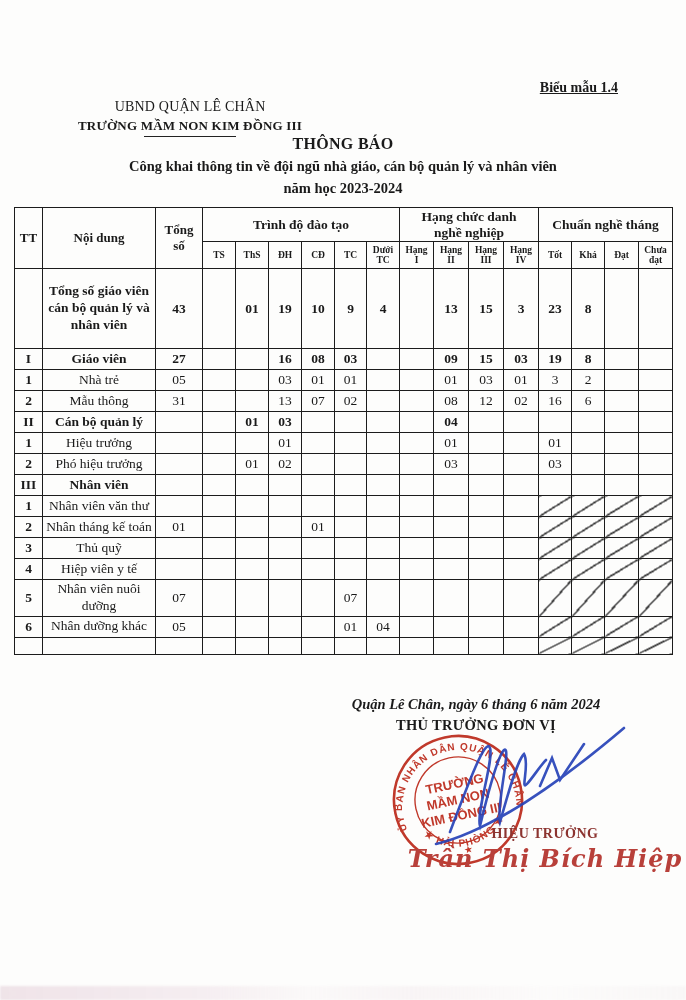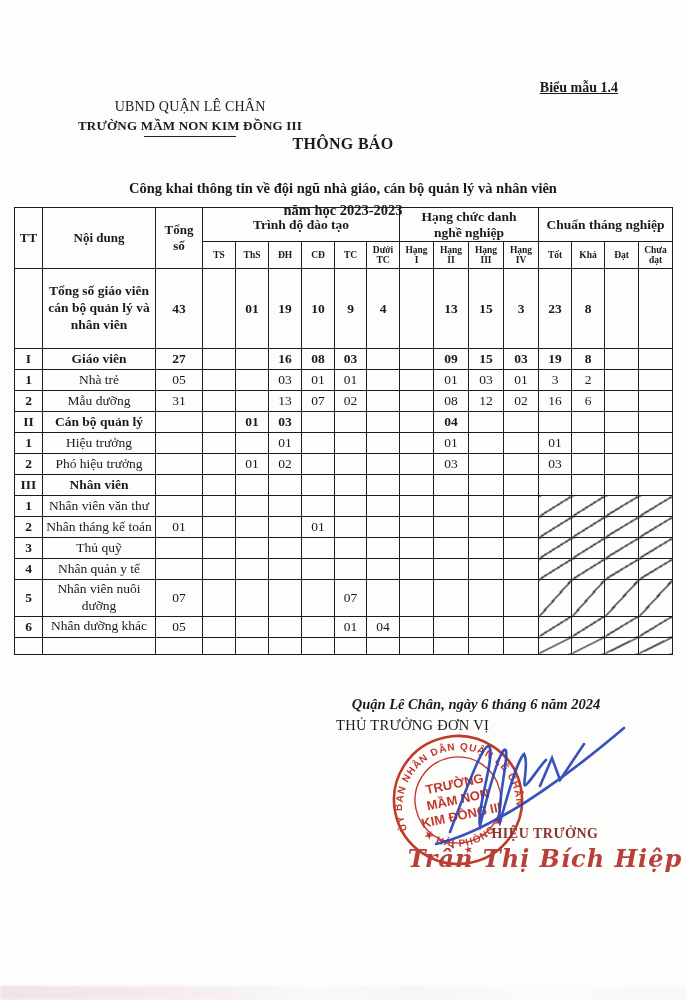--- a/index.html
+++ b/index.html
@@ -23,21 +23,21 @@
   .org-line2{font-size:13px;font-weight:bold;letter-spacing:.2px;}
   .org-underline{width:92px;height:0;border-bottom:1.5px solid #222;margin:2px auto 0;}
   .form-label{
     margin-right:68px;font-size:14px;font-weight:bold;
     text-decoration:underline;
   }
 
   
   .title-block{position:absolute;top:132px;left:0;width:100%;text-align:center;line-height:1.5;}
   .title-main{font-size:16px;font-weight:bold;letter-spacing:.3px;}
-  .title-sub1{font-size:14.5px;font-weight:bold;margin-top:22px;}
+  .title-sub1{font-size:14.5px;font-weight:bold;}
   .title-sub2{font-size:14.5px;font-weight:bold;}
 
   
   table.main{
     position:absolute;top:207px;left:14px;width:658px;
     border-collapse:collapse;table-layout:fixed;
   }
   table.main th,table.main td{
     border:1px solid #1c1c1c;
     padding:1px 2px;
@@ -67,22 +67,22 @@
       #3a3a3a calc(50% + 0.6px), transparent calc(50% + 0.6px));
   }
 
   
   .sign-block{position:absolute;top:696px;left:0;width:100%;}
   .date-line{
     position:absolute;top:0;left:336px;width:280px;text-align:center;
     font-size:14.5px;font-style:italic;font-weight:bold;
   }
   .signer-title{
-    position:absolute;top:21px;left:336px;width:280px;text-align:left;
-    font-size:14.5px;font-weight:normal;letter-spacing:.3px;
+    position:absolute;top:21px;left:336px;width:280px;text-align:center;
+    font-size:14.5px;font-weight:bold;letter-spacing:.3px;
   }
   .stamp{position:absolute;top:34px;left:388px;width:140px;height:140px;transform:rotate(-12deg);}
   .signature{position:absolute;top:18px;left:428px;width:250px;height:150px;}
   .signer-role{
     position:absolute;top:130px;left:420px;width:250px;text-align:center;
     font-size:14px;font-weight:bold;color:#8c3430;letter-spacing:.5px;
   }
   .signer-name{
     position:absolute;top:148px;left:400px;width:290px;text-align:center;
     font-size:24px;font-style:italic;font-weight:bold;color:#b8403a;
@@ -108,21 +108,21 @@
       <div class="org-line1">UBND QUẬN LÊ CHÂN</div>
       <div class="org-line2">TRƯỜNG MẦM NON KIM ĐỒNG III</div>
       <div class="org-underline"></div>
     </div>
     <div class="form-label">Biểu mẫu 1.4</div>
   </div>
 
   <div class="title-block">
     <div class="title-main">THÔNG BÁO</div>
     <div class="title-sub1">Công khai thông tin về đội ngũ nhà giáo, cán bộ quản lý và nhân viên</div>
-    <div class="title-sub2">năm học 2023-2023</div>
+    <div class="title-sub2">năm học 2023-2024</div>
   </div>
 
   <table class="main">
     <colgroup>
       <col style="width:28px">
         <col style="width:113px">
         <col style="width:47px">
       <col style="width:33px">
         <col style="width:33px">
         <col style="width:33px">
@@ -140,21 +140,21 @@
     </colgroup>
     <thead>
       <tr class="head1">
         <th class="big" rowspan="2">TT</th>
         <th class="big" rowspan="2">Nội dung</th>
         <th class="big" rowspan="2">Tổng
 số</th>
         <th class="group" colspan="6">Trình độ đào tạo</th>
         <th class="group" colspan="4">Hạng chức danh
 nghề nghiệp</th>
-        <th class="group" colspan="4">Chuẩn tháng nghiệp</th>
+        <th class="group" colspan="4">Chuẩn nghề tháng</th>
       </tr>
       <tr class="head2" id="subhead-row">
           <th class="sub">TS</th>
           <th class="sub">ThS</th>
           <th class="sub">ĐH</th>
           <th class="sub">CĐ</th>
           <th class="sub">TC</th>
           <th class="sub">Dưới
 TC</th>
           <th class="sub">Hạng
@@ -225,21 +225,21 @@
           <td class="c-num">01</td>
           <td class="c-num">03</td>
           <td class="c-num">01</td>
           <td class="c-num">3</td>
           <td class="c-num">2</td>
           <td class="c-num"></td>
           <td class="c-num"></td>
         </tr>
         <tr class="row-normal">
           <td class="c-tt">2</td>
-          <td class="c-label">Mẫu dưỡng</td>
+          <td class="c-label">Mẫu thông</td>
           <td class="c-num">31</td>
           <td class="c-num"></td>
           <td class="c-num"></td>
           <td class="c-num">13</td>
           <td class="c-num">07</td>
           <td class="c-num">02</td>
           <td class="c-num"></td>
           <td class="c-num"></td>
           <td class="c-num">08</td>
           <td class="c-num">12</td>
@@ -377,21 +377,21 @@
           <td class="c-num"></td>
           <td class="c-num"></td>
           <td class="c-num"></td>
           <td class="c-num slash"></td>
           <td class="c-num slash"></td>
           <td class="c-num slash"></td>
           <td class="c-num slash"></td>
         </tr>
         <tr class="row-normal">
           <td class="c-tt">4</td>
-          <td class="c-label">Nhân quản y tế</td>
+          <td class="c-label">Hiệp viên y tế</td>
           <td class="c-num"></td>
           <td class="c-num"></td>
           <td class="c-num"></td>
           <td class="c-num"></td>
           <td class="c-num"></td>
           <td class="c-num"></td>
           <td class="c-num"></td>
           <td class="c-num"></td>
           <td class="c-num"></td>
           <td class="c-num"></td>

